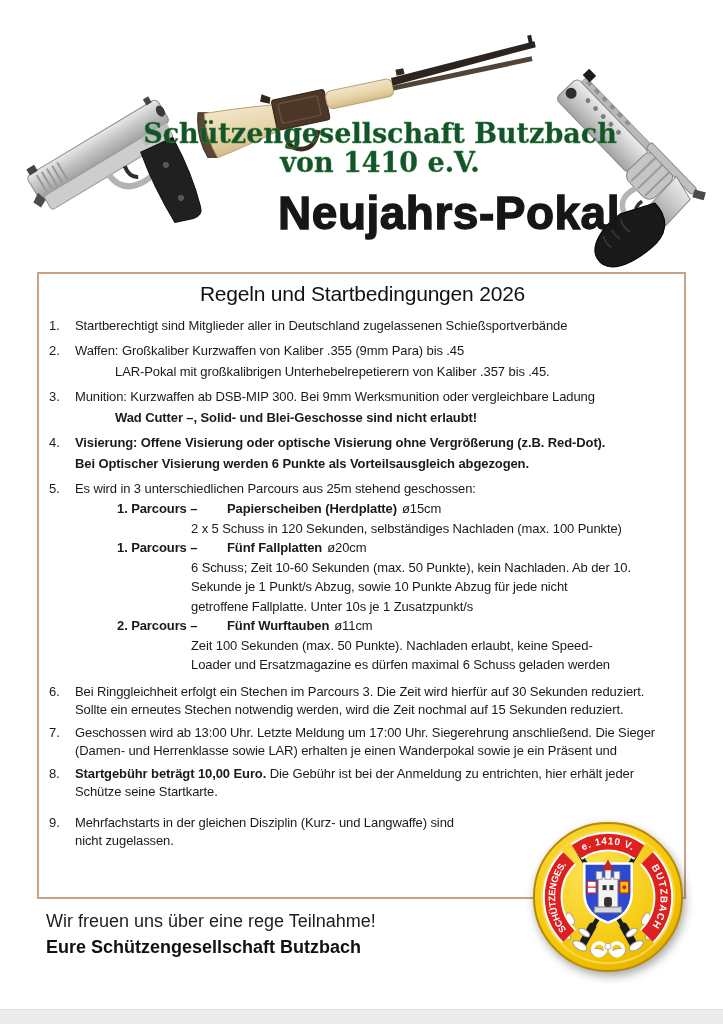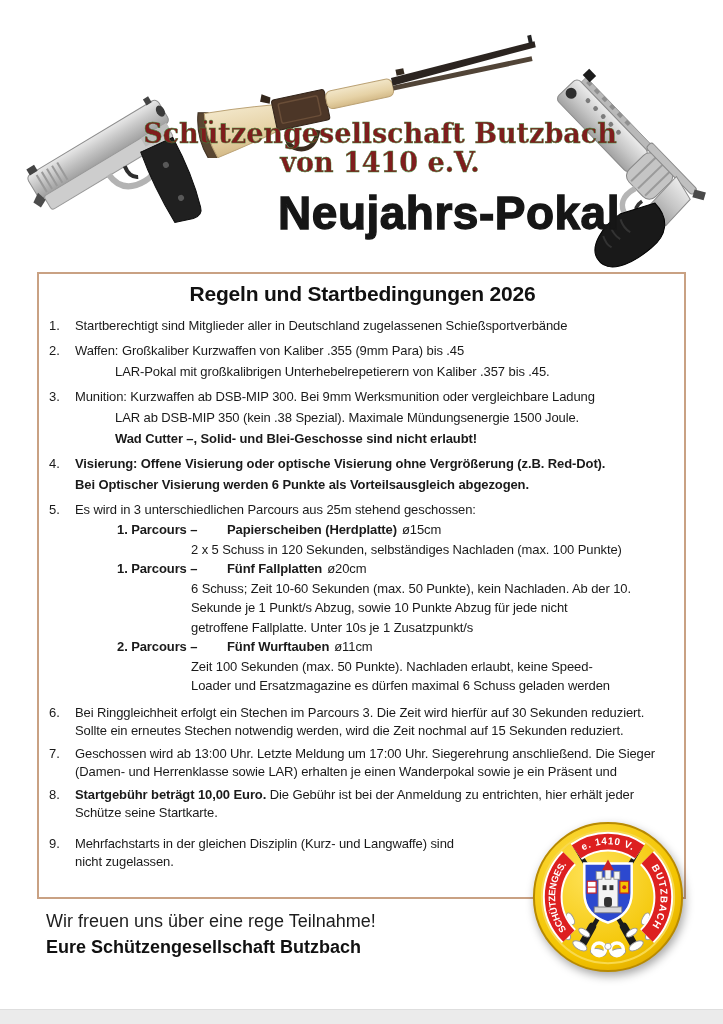--- a/index.html
+++ b/index.html
@@ -5,41 +5,41 @@
   html,body{margin:0;padding:0;background:#fff;}
   .page{
     position:relative;width:723px;height:1024px;margin:0 auto;
     background:#ffffff;overflow:hidden;
     font-family:"Liberation Sans",sans-serif;color:#1a1a1a;
   }
   
   .club-name{
     position:absolute;left:140px;top:119px;width:480px;text-align:center;
     font-family:"DejaVu Serif",serif;font-weight:bold;
-    font-size:27px;line-height:29px;color:#7f1d1d;
+    font-size:27px;line-height:29px;color:#14532d;
     -webkit-text-stroke:.4px #3a8a3a;
   }
   .event-title{
     position:absolute;left:140px;top:186px;width:480px;text-align:right;
     font-family:"Liberation Sans",sans-serif;font-weight:bold;
     font-size:46px;color:#161616;letter-spacing:.5px;
     -webkit-text-stroke:1.3px #161616;
   }
   .gun{position:absolute;}
   .pistol{left:22px;top:72px;width:245px;height:200px;}
   .rifle{left:183px;top:18px;width:405px;height:140px;}
   .revolver{left:523px;top:50px;width:190px;height:222px;}
   
   .rules-box{
     position:absolute;left:37px;top:272px;width:649px;height:627px;
     border:2px solid #c9a183;box-sizing:border-box;
     padding:6px 8px 0 10px;background:#fff;
   }
   .rules-title{
-    text-align:center;font-weight:bold;font-size:21px;letter-spacing:-.2px;
+    text-align:center;font-weight:normal;font-size:21px;letter-spacing:-.2px;
     margin:2px 0 9px 0;color:#111;
   }
   .item{display:flex;margin-bottom:4px;font-size:13px;letter-spacing:-.1px;}
   .item .num{flex:0 0 26px;line-height:21px;}
   .item .body{flex:1;min-width:0;}
   .ln{white-space:nowrap;line-height:21px;}
   .ind{margin-left:40px;}
   .b{font-weight:bold;}
   .prow{display:flex;line-height:19.5px;white-space:nowrap;}
   .plabel{flex:0 0 110px;margin-left:42px;font-weight:bold;}
@@ -204,21 +204,20 @@
       <div class="body">
         <div class="ln">Waffen: Großkaliber Kurzwaffen von Kaliber .355 (9mm Para) bis .45</div>
         <div class="ln ind">LAR-Pokal mit großkalibrigen Unterhebelrepetierern von Kaliber .357 bis .45.</div>
       </div>
     </div>
 
     <div class="item">
       <span class="num">3.</span>
       <div class="body">
         <div class="ln">Munition: Kurzwaffen ab DSB-MIP 300. Bei 9mm Werksmunition oder vergleichbare Ladung</div>
-        <div class="ln ind">LAR ab DSB-MIP 350 (kein .38 Spezial). Maximale Mündungsenergie 1500 Joule.</div>
         <div class="ln ind b">Wad Cutter –, Solid- und Blei-Geschosse sind nicht erlaubt!</div>
       </div>
     </div>
 
     <div class="item">
       <span class="num">4.</span>
       <div class="body">
         <div class="ln b">Visierung: Offene Visierung oder optische Visierung ohne Vergrößerung (z.B. Red-Dot).</div>
         <div class="ln b">Bei Optischer Visierung werden 6 Punkte als Vorteilsausgleich abgezogen.</div>
       </div>

